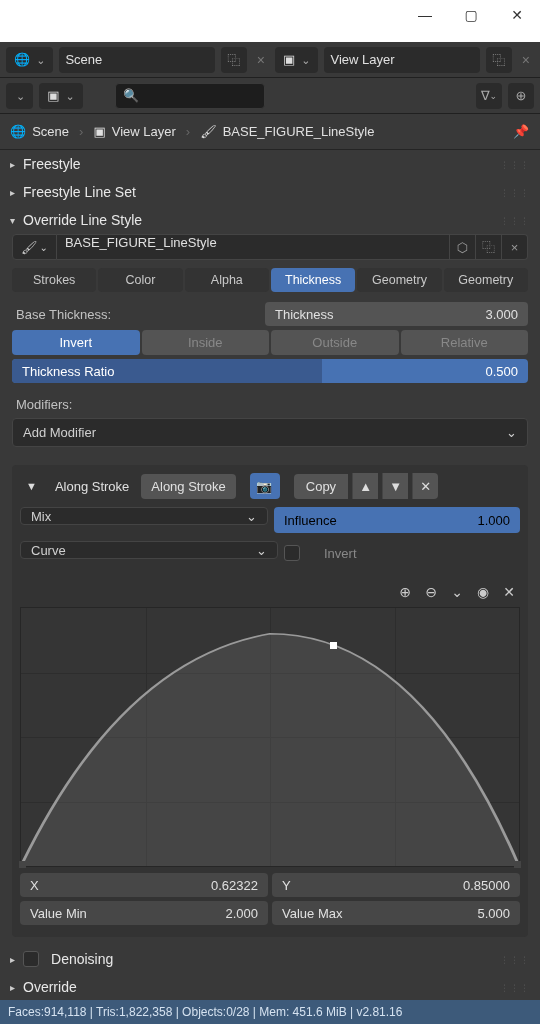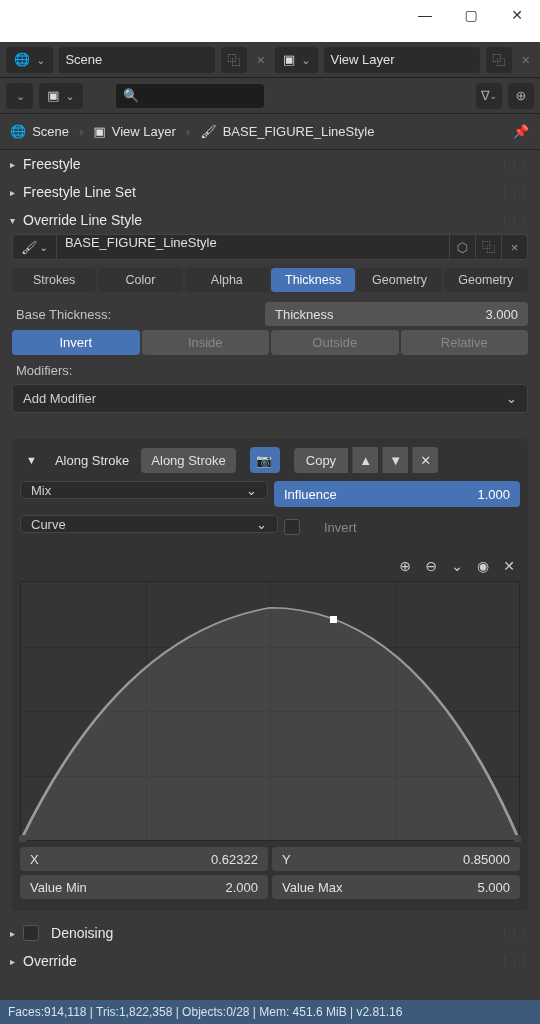--- a/index.html
+++ b/index.html
@@ -60,39 +60,39 @@
   .seg-btn { flex:1; background:#545454; border-radius:4px; text-align:center; padding:5px 0; color:#ddd; font-size:13px;}
   .seg-btn.active { background:#4772b3; color:#fff;}
   .seg-btn.muted { color:#888;}
   
   .slider { background:#4772b3; border-radius:4px; height:24px; display:flex; align-items:center; padding:0 10px; justify-content:space-between; color:#fff; margin-bottom:10px; position:relative; overflow:hidden;}
   .slider .prog{ position:absolute; left:0; top:0; bottom:0; background:#3a5a8f; width:60%;}
   .slider span{ position:relative; z-index:1;}
   
   .section-lbl { color:#c2c2c2; padding:4px 4px 6px 4px;}
   
-  .add-mod { background:#2b2b2b; border:1px solid #444; border-radius:4px; padding:6px 10px; display:flex; align-items:center; justify-content:space-between; color:#d0d0d0; margin-bottom:26px;}
+  .add-mod { background:#2b2b2b; border:1px solid #444; border-radius:4px; padding:6px 10px; display:flex; align-items:center; justify-content:space-between; color:#d0d0d0; margin-bottom:18px;}
   
   
   .modbox { background:#333333; border-radius:4px; padding:8px; }
   .mod-head { display:flex; align-items:center; gap:4px; margin-bottom:8px;}
   .mod-head .tog { color:#ddd; font-size:11px; padding:0 6px;}
   .mod-head .name { color:#e0e0e0; padding:0 8px;}
   .mod-type { background:#545454; border-radius:4px; padding:5px 10px; color:#e0e0e0; flex:0 0 auto;}
   .cam-btn { background:#4772b3; border-radius:4px; width:30px; height:26px; display:flex;align-items:center;justify-content:center; color:#fff;}
   .copy-btn { background:#545454; border-radius:4px 0 0 4px; padding:5px 12px; color:#e0e0e0;}
   .arrow-btn { background:#545454; width:26px; height:26px; display:flex;align-items:center;justify-content:center; color:#ddd; border-left:1px solid #444;}
   .arrow-btn.last{ border-radius:0 4px 4px 0;}
   
   .sel { background:#2b2b2b; border:1px solid #444; border-radius:4px; height:18px; display:flex; align-items:center; padding:0 10px; justify-content:space-between; color:#d0d0d0;}
   
   .half { display:flex; gap:6px; margin-bottom:8px;}
   .half > * { flex:1; }
   
-  .influence { background:#4772b3; border-radius:4px; height:26px; display:flex; align-items:center; padding:0 10px; justify-content:space-between; color:#ffffff;}
+  .influence { background:#4772b3; border-radius:4px; height:26px; display:flex; align-items:center; padding:0 10px; justify-content:space-between; color:#000000;}
   
   .chk-row { display:flex; align-items:center; gap:24px; padding:4px 0 8px 0;}
   .chk { width:16px; height:16px; background:#2b2b2b; border:1px solid #555; border-radius:3px;}
   
   .curve-tools { display:flex; justify-content:flex-end; gap:4px; padding:4px 0; color:#ccc;}
   .ctool { width:22px; height:22px; display:flex;align-items:center;justify-content:center; font-size:14px;}
   
   .curve { background:#353535; border:1px solid #262626; height:260px; position:relative; margin-bottom:6px;}
   .grid-v { position:absolute; top:0; bottom:0; width:1px; background:#2d2d2d;}
   .grid-h { position:absolute; left:0; right:0; height:1px; background:#2d2d2d;}
@@ -217,20 +217,25 @@
         </div>
       </div>
 
       <div class="seg4">
         <div class="seg-btn active">Invert</div>
         <div class="seg-btn muted">Inside</div>
         <div class="seg-btn muted">Outside</div>
         <div class="seg-btn muted">Relative</div>
       </div>
 
+      <div class="slider">
+        <div class="prog"></div>
+        <span>Thickness Ratio</span>
+          <span>0.500</span>
+      </div>
 
       <div class="section-lbl">Modifiers:</div>
 
       <div class="add-mod">
         <span>Add Modifier</span>
           <span>⌄</span>
       </div>
 
       <div class="modbox">
         <div class="mod-head">

